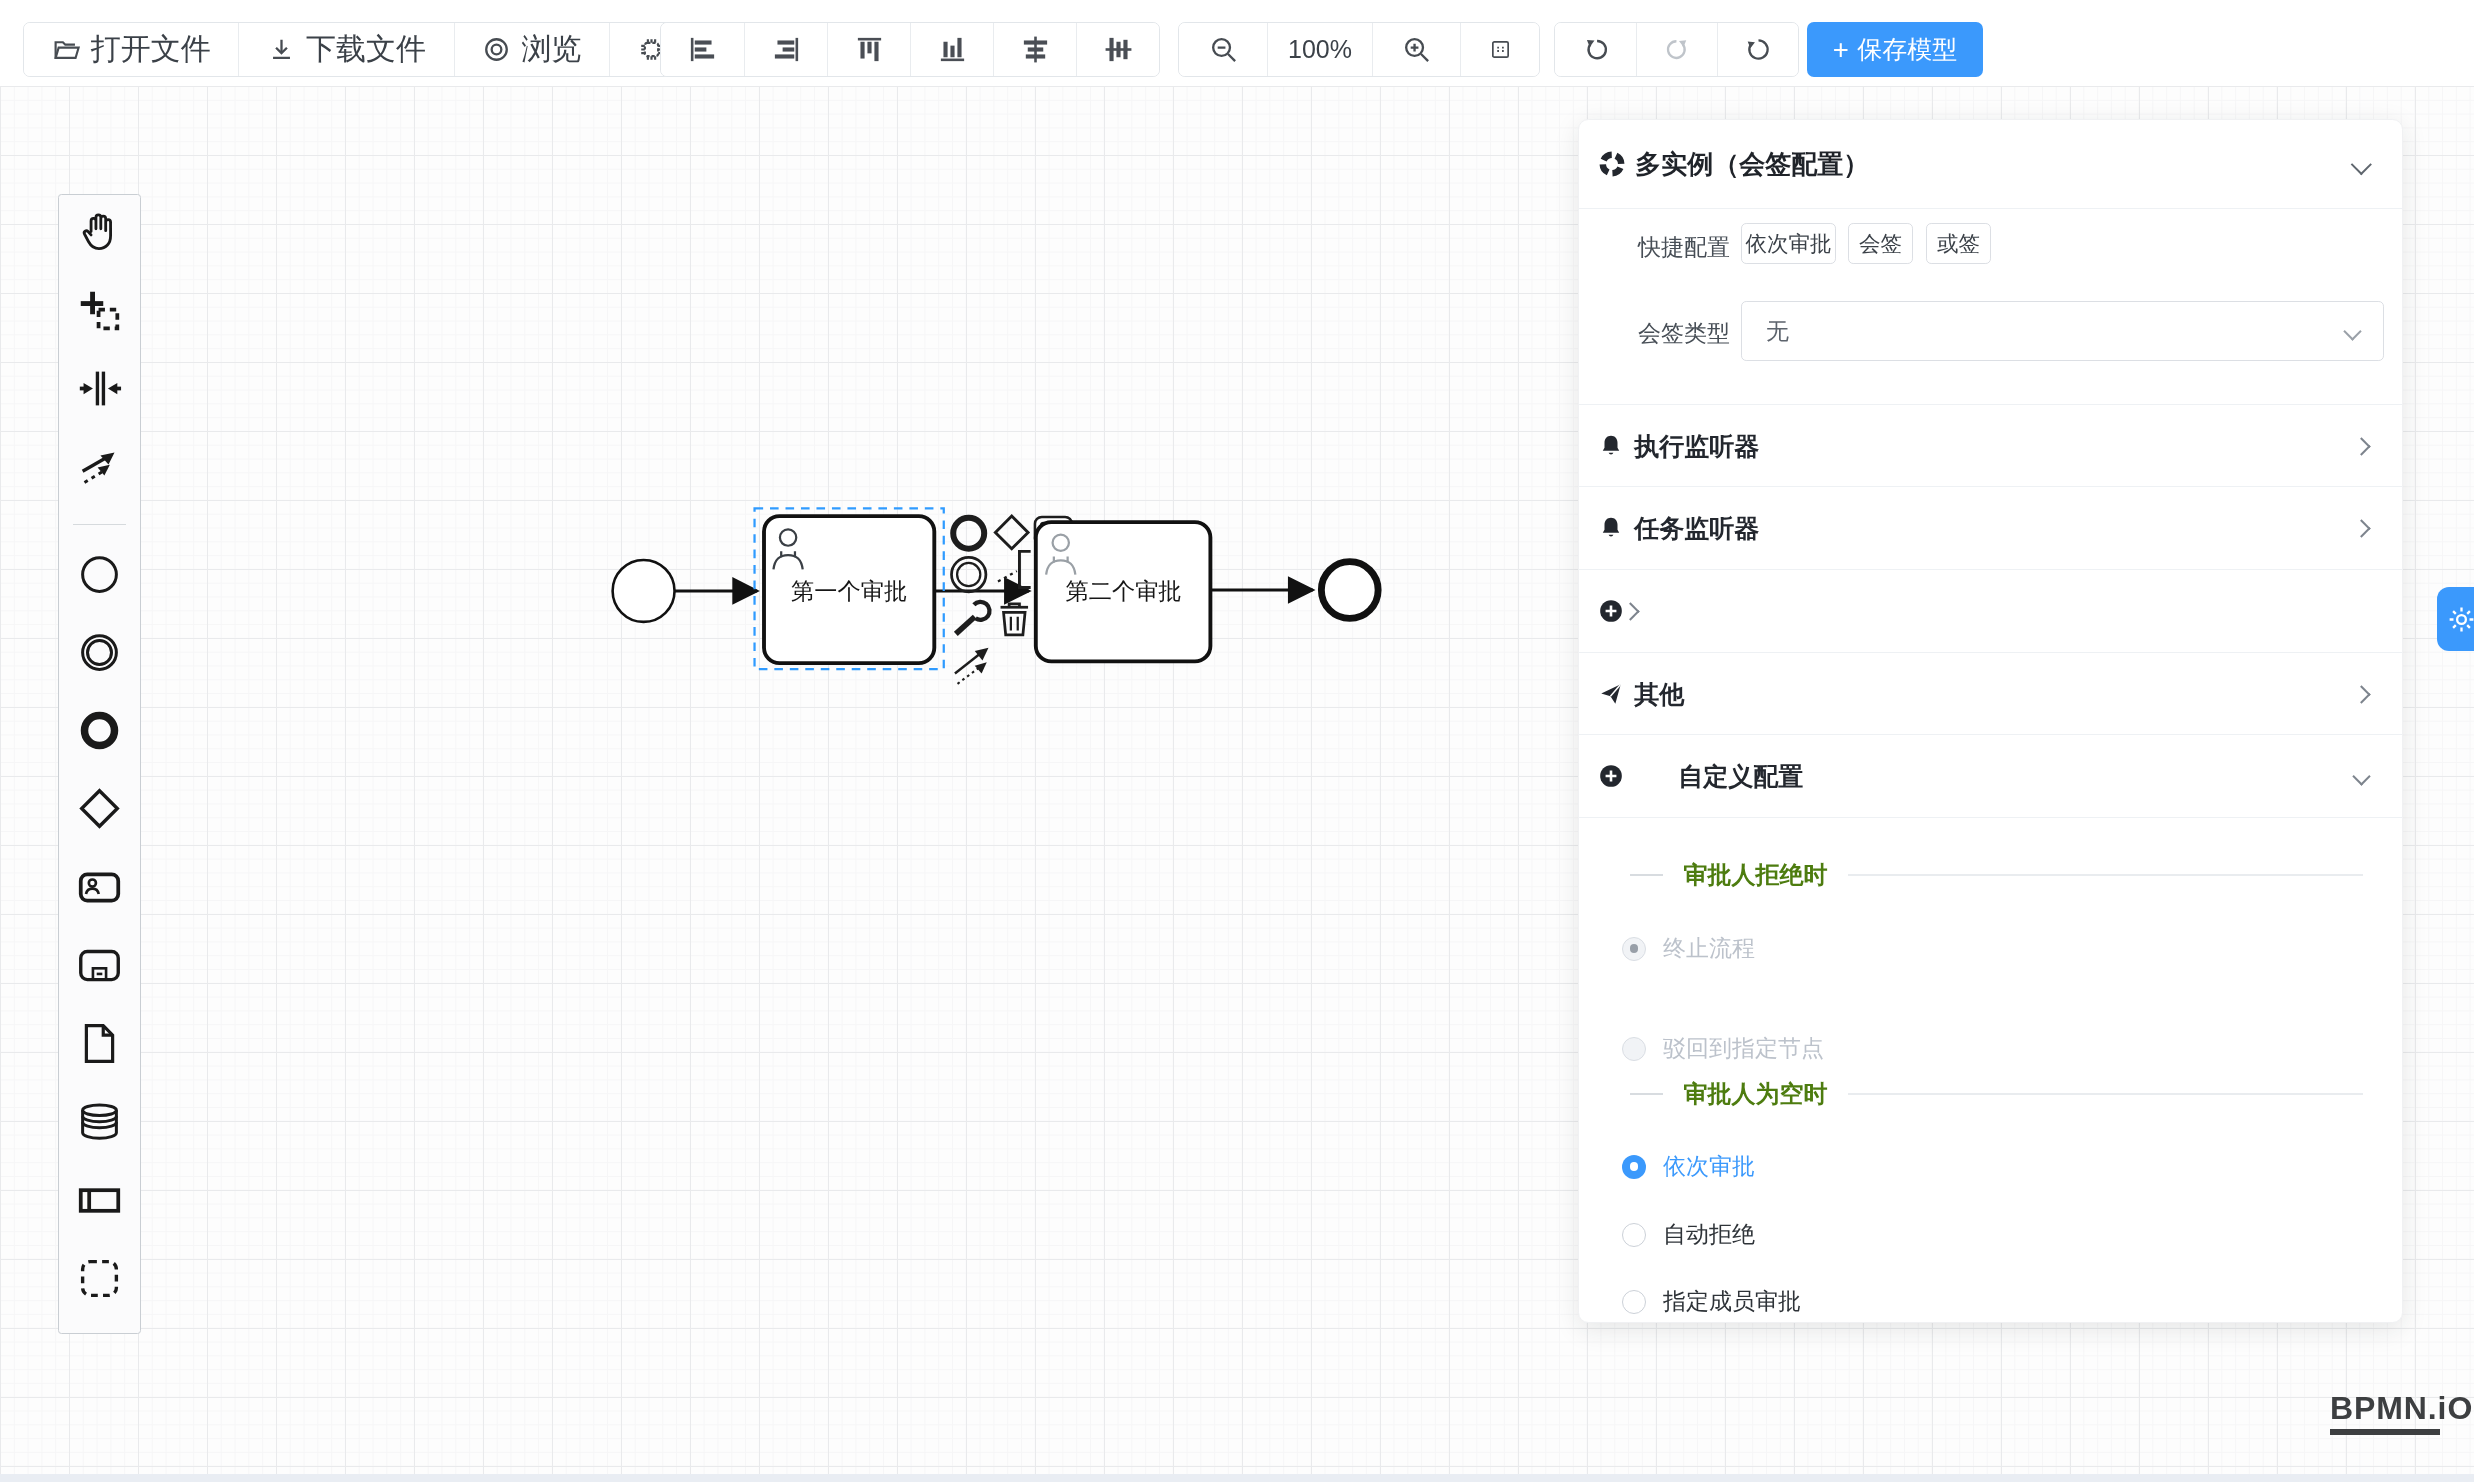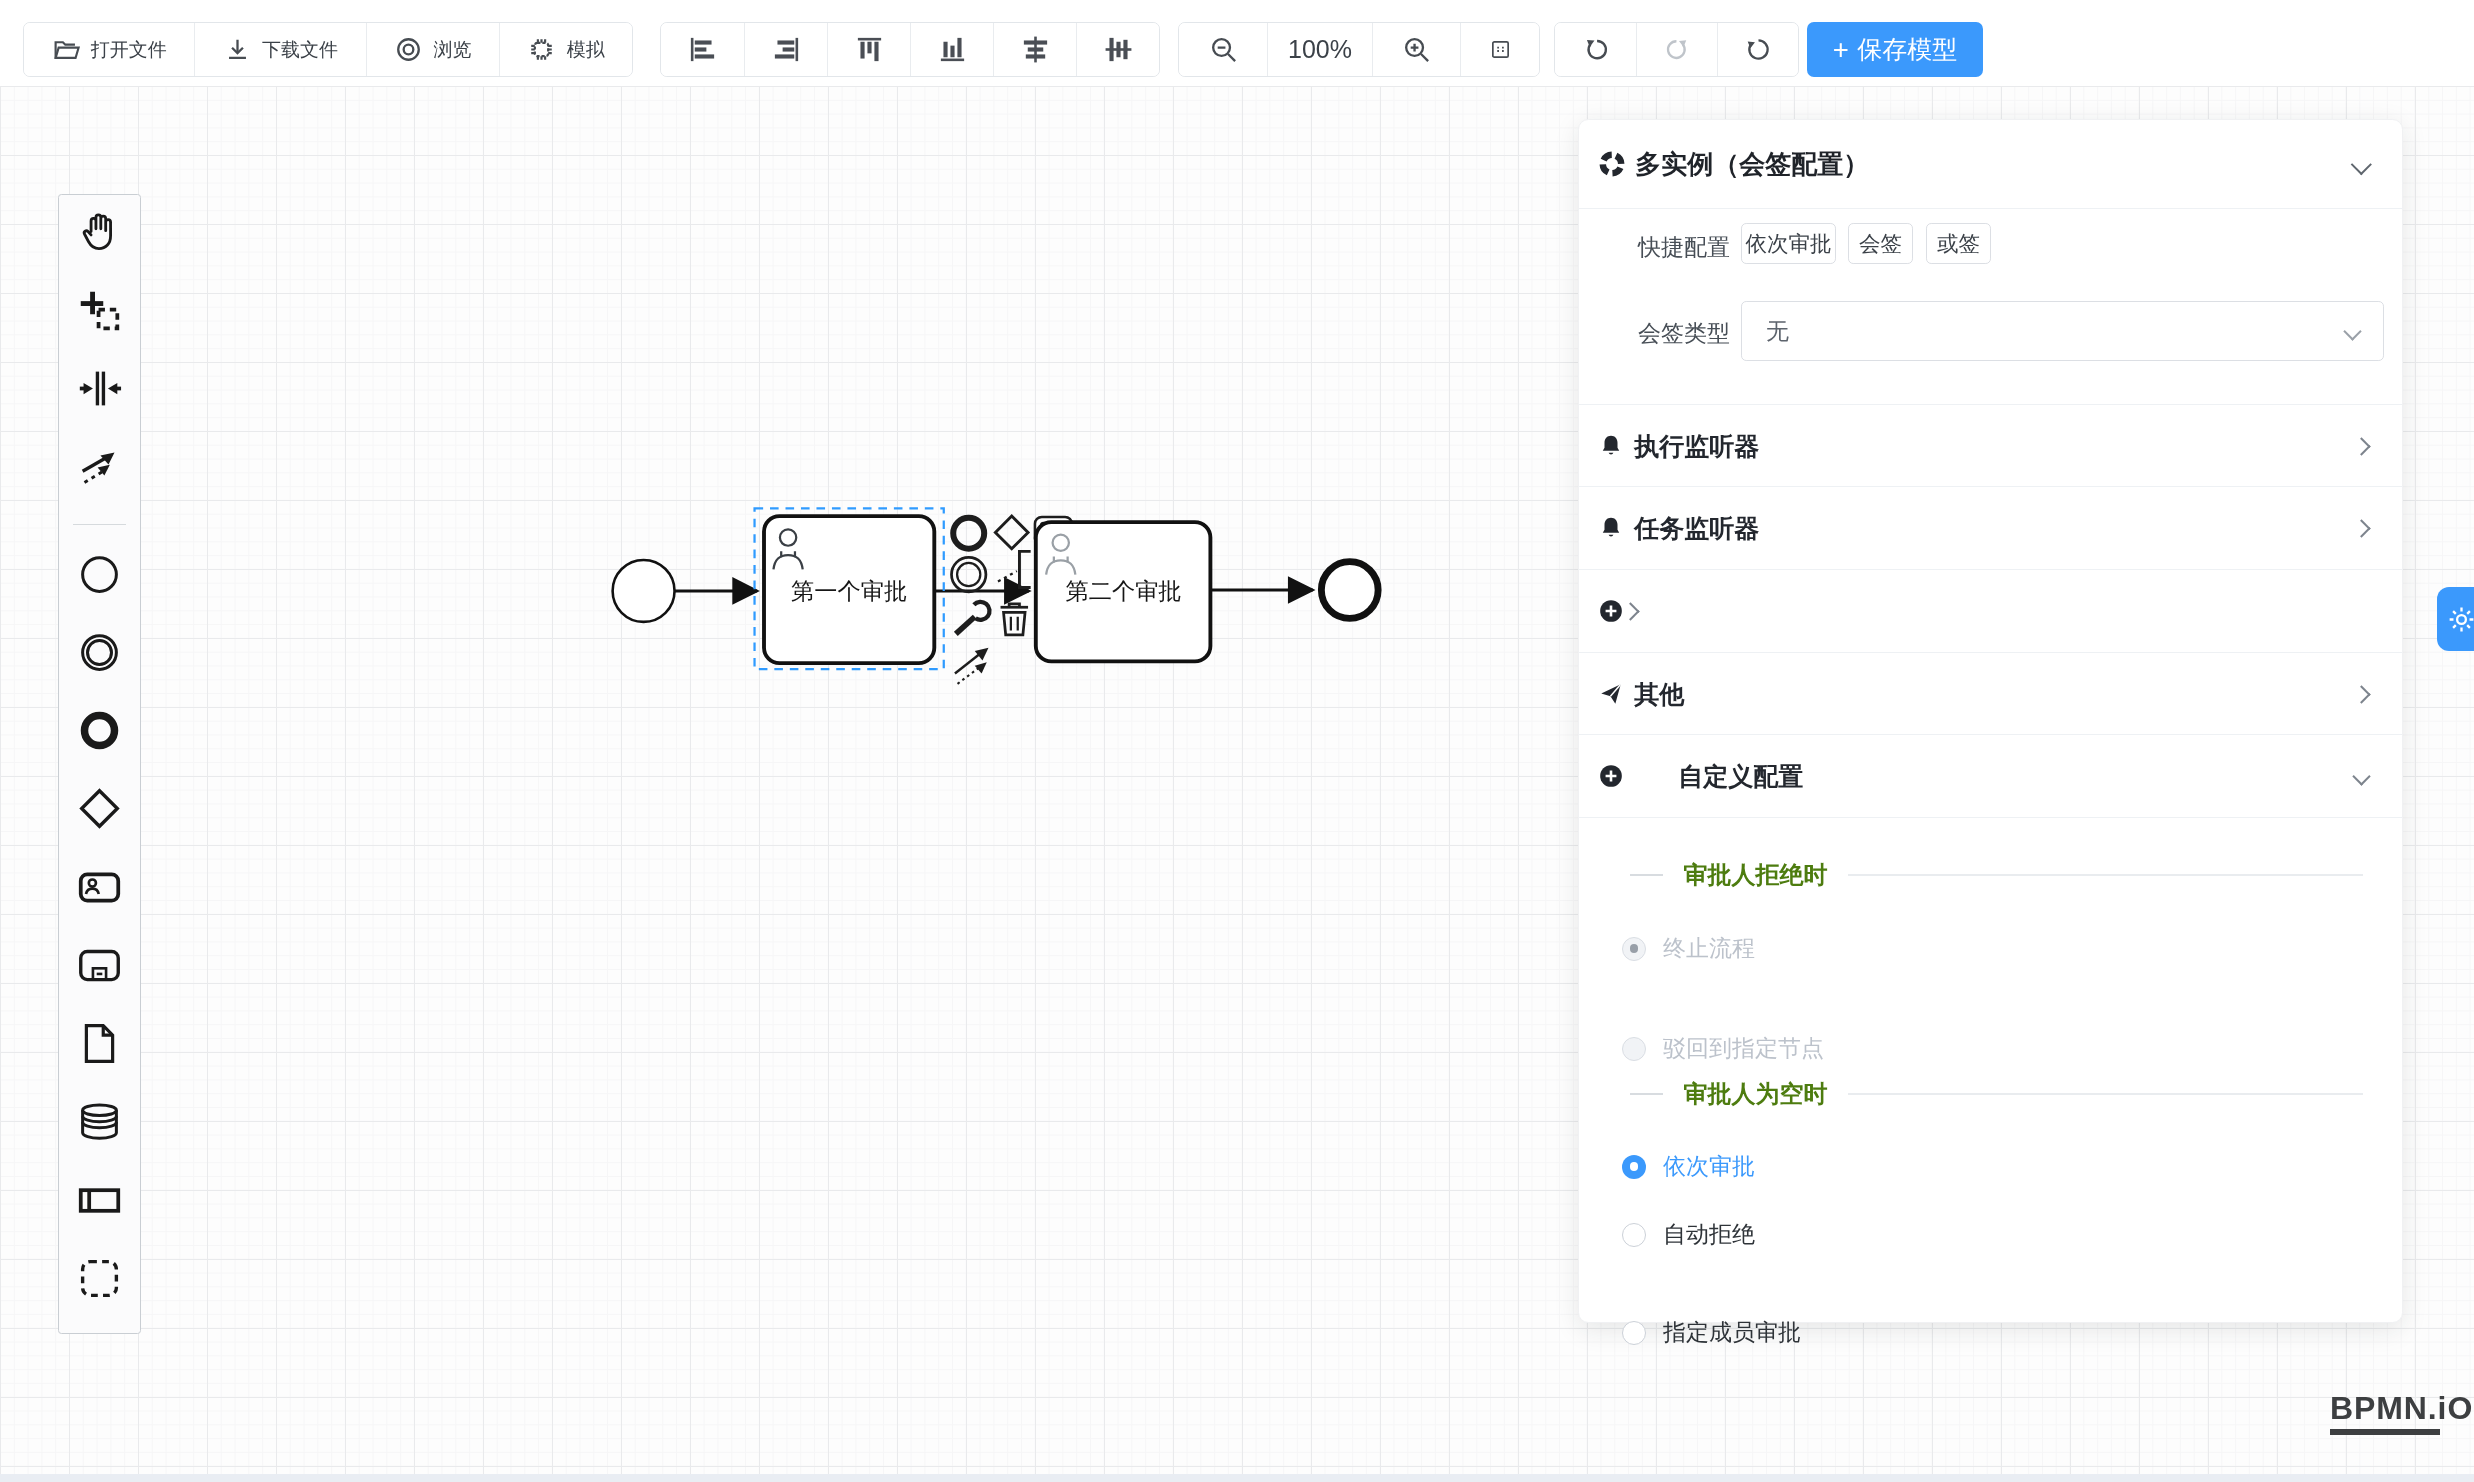--- a/index.html
+++ b/index.html
@@ -23,21 +23,21 @@
   .bottom-strip { position:absolute; left:0; right:0; bottom:0; height:7.7px; background:#e9edf3; }
 
   
   .toolbar { position:absolute; left:0; top:0; width:100%; height:86px; background:#fff; }
   .tb-group {
     position:absolute; top:22.4px; height:55px; display:flex; align-items:stretch;
     background:#fff; border:0.9px solid #e2e6ea; border-radius:6.9px; overflow:hidden;
   }
   .tb-btn {
     display:flex; align-items:center; justify-content:center; gap:10.3px;
-    padding:0 27.5px; font-size:19px; color:#3b4148; cursor:pointer; background:#fff;
+    padding:0 27.5px; font-size:30px; color:#3b4148; cursor:pointer; background:#fff;
     border:none; border-left:0.9px solid #e9ecef; white-space:nowrap;
   }
   .tb-btn:first-child { border-left:none; }
   .tb-ico { width:83px; padding:0; }
   .tb-btn svg { display:block; }
   .zoom-val { font-size:25px; color:#3b4148; width:105px; }
   .save-btn {
     position:absolute; left:1807px; top:22.4px; width:176px; height:55px;
     background:#3B99FC; color:#fff; border:none; border-radius:6.9px;
     font-size:25px; display:flex; align-items:center; justify-content:center; gap:8.6px;
@@ -515,21 +515,21 @@
   </div>
 
   <div class="radio-row" style="top:1031px;">
     <span class="radio on"></span>
     <span class="radio-label blue">依次审批</span>
   </div>
   <div class="radio-row" style="top:1099px;">
     <span class="radio off"></span>
     <span class="radio-label">自动拒绝</span>
   </div>
-  <div class="radio-row" style="top:1166px;margin-top:31px;">
+  <div class="radio-row" style="top:1166px;">
     <span class="radio off"></span>
     <span class="radio-label">指定成员审批</span>
   </div>
 </div>
 
 <div class="gear-tab">
   <svg width="31" height="31" viewBox="0 0 24 24" fill="none" stroke="#fff" stroke-width="1.8">
     <circle cx="12" cy="12" r="3.4"></circle>
     <path d="M12 2.8v3M12 18.2v3M2.8 12h3M18.2 12h3M5.5 5.5l2.1 2.1M16.4 16.4l2.1 2.1M18.5 5.5l-2.1 2.1M7.6 16.4l-2.1 2.1"></path>
   </svg>

